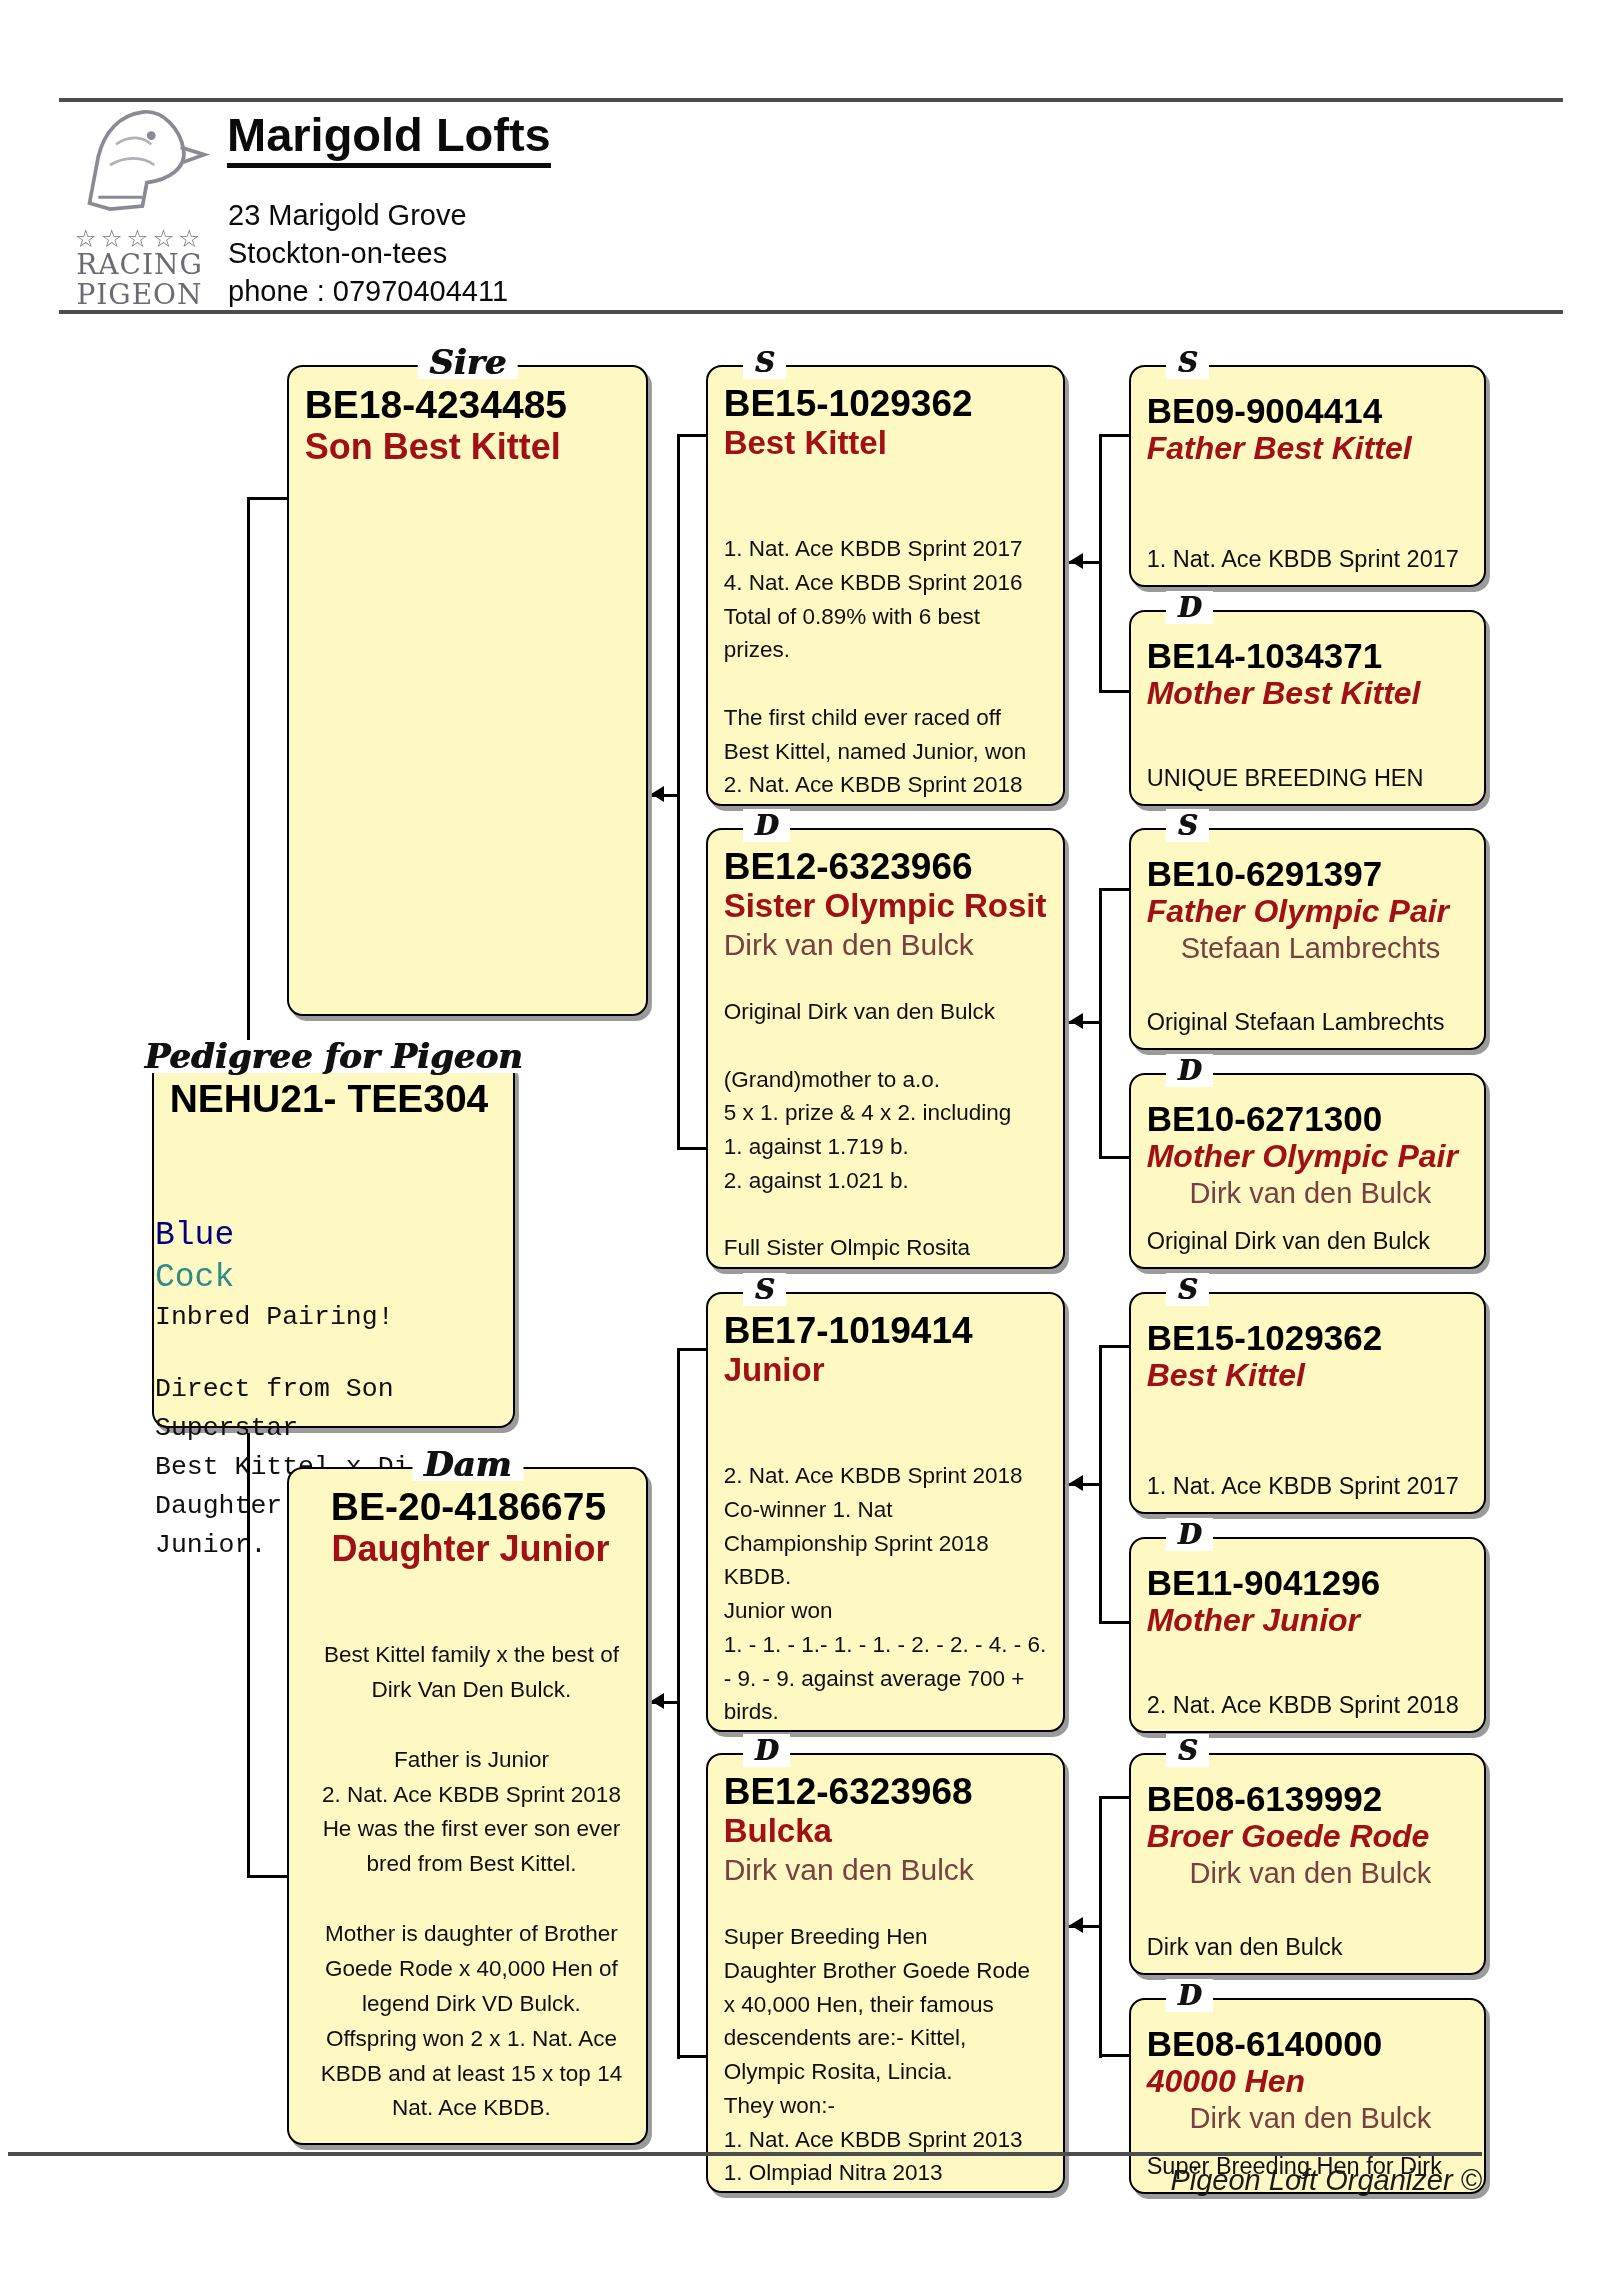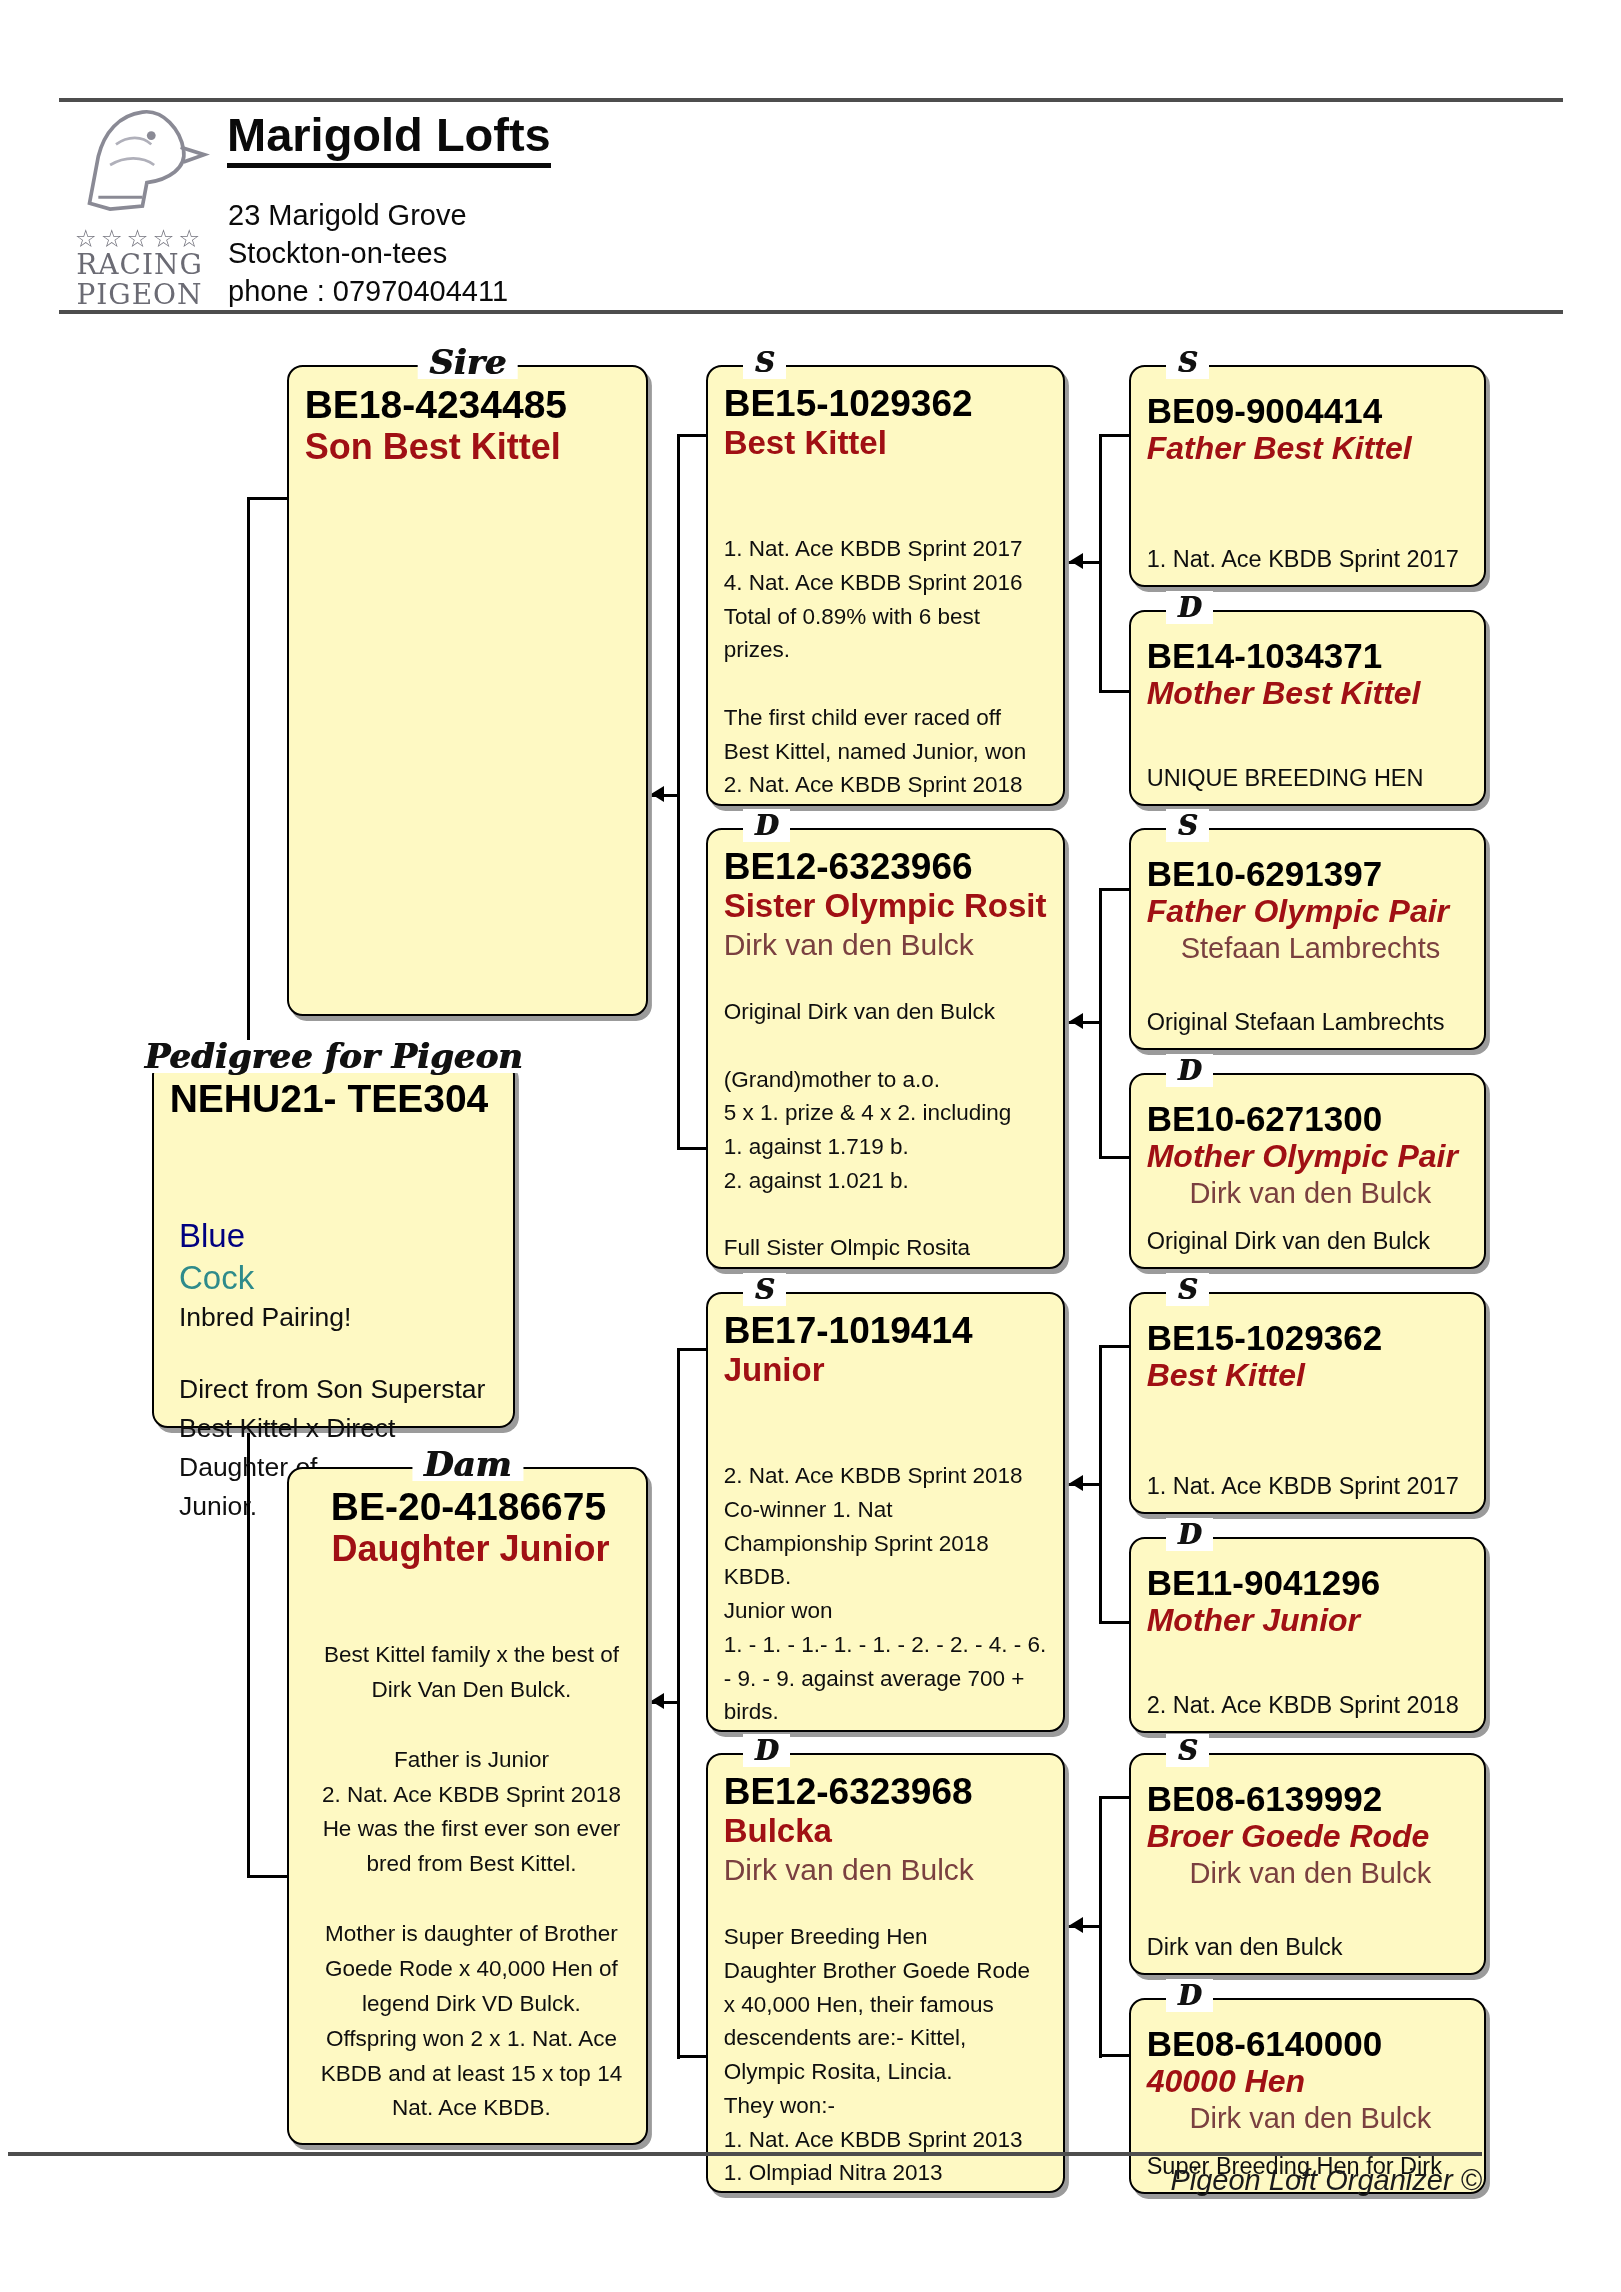--- a/index.html
+++ b/index.html
@@ -27,21 +27,21 @@
   .col1 .body{top:169px;}
   .g2 .ring{font-size:37px;}
   .g2 .name{font-size:33px;}
   .g2 .body{top:165px;line-height:1.5;}
   .g3 .ring{font-size:35px;padding-top:23.5px;}
   .g3 .name{font-size:32px;font-style:italic;}
   .g3 .fancier{font-size:29px;text-align:center;}
   .bottomtext{position:absolute;left:15.7px;right:5.9px;bottom:11.8px;font-size:23.5px;color:#0f0f0f;white-space:nowrap;overflow:hidden;}
   
   #subject .ring{font-size:39px;}
-  #subject .traits{position:absolute;left:25px;top:153px;right:9.8px;}
+  #subject .traits{position:absolute;left:1px;top:153px;right:9.8px;font-family:Liberation Mono, monospace;}
   .trait-color{color:#000080;font-size:33px;line-height:43px;}
   .trait-sex{color:#2e8b8b;font-size:33px;line-height:41px;}
   .trait-note{color:#0f0f0f;font-size:26.5px;line-height:39px;}
   .subj-desc{margin-top:33px;font-size:26.5px;line-height:39px;white-space:pre-line;color:#0f0f0f;}
   
   .hline,.vline{position:absolute;background:#000;}
   .hline{height:2.9px;}
   .vline{width:2.9px;}
   .arr{position:absolute;width:0;height:0;border-top:8.8px solid transparent;
        border-bottom:8.8px solid transparent;border-right:13.7px solid #000;}

